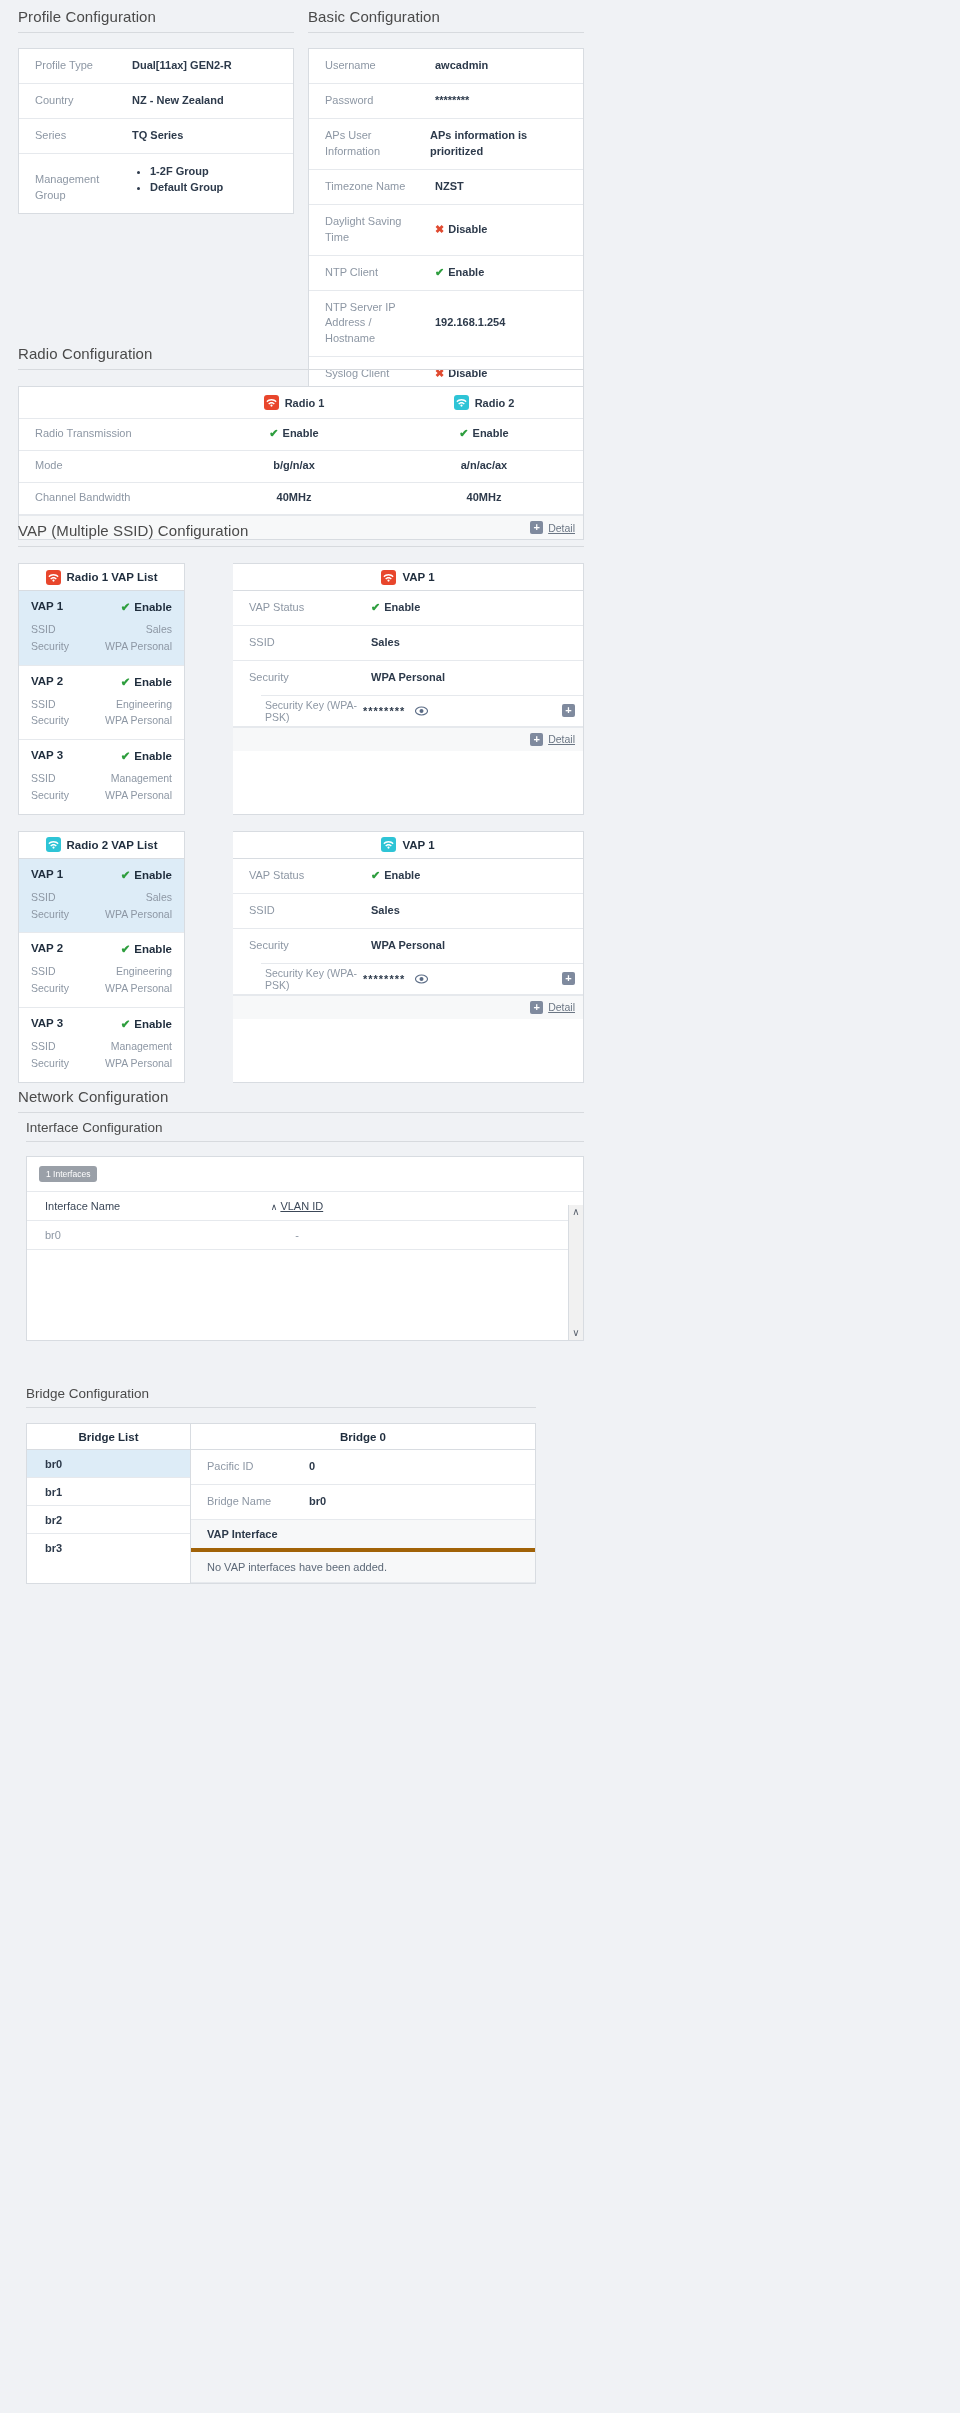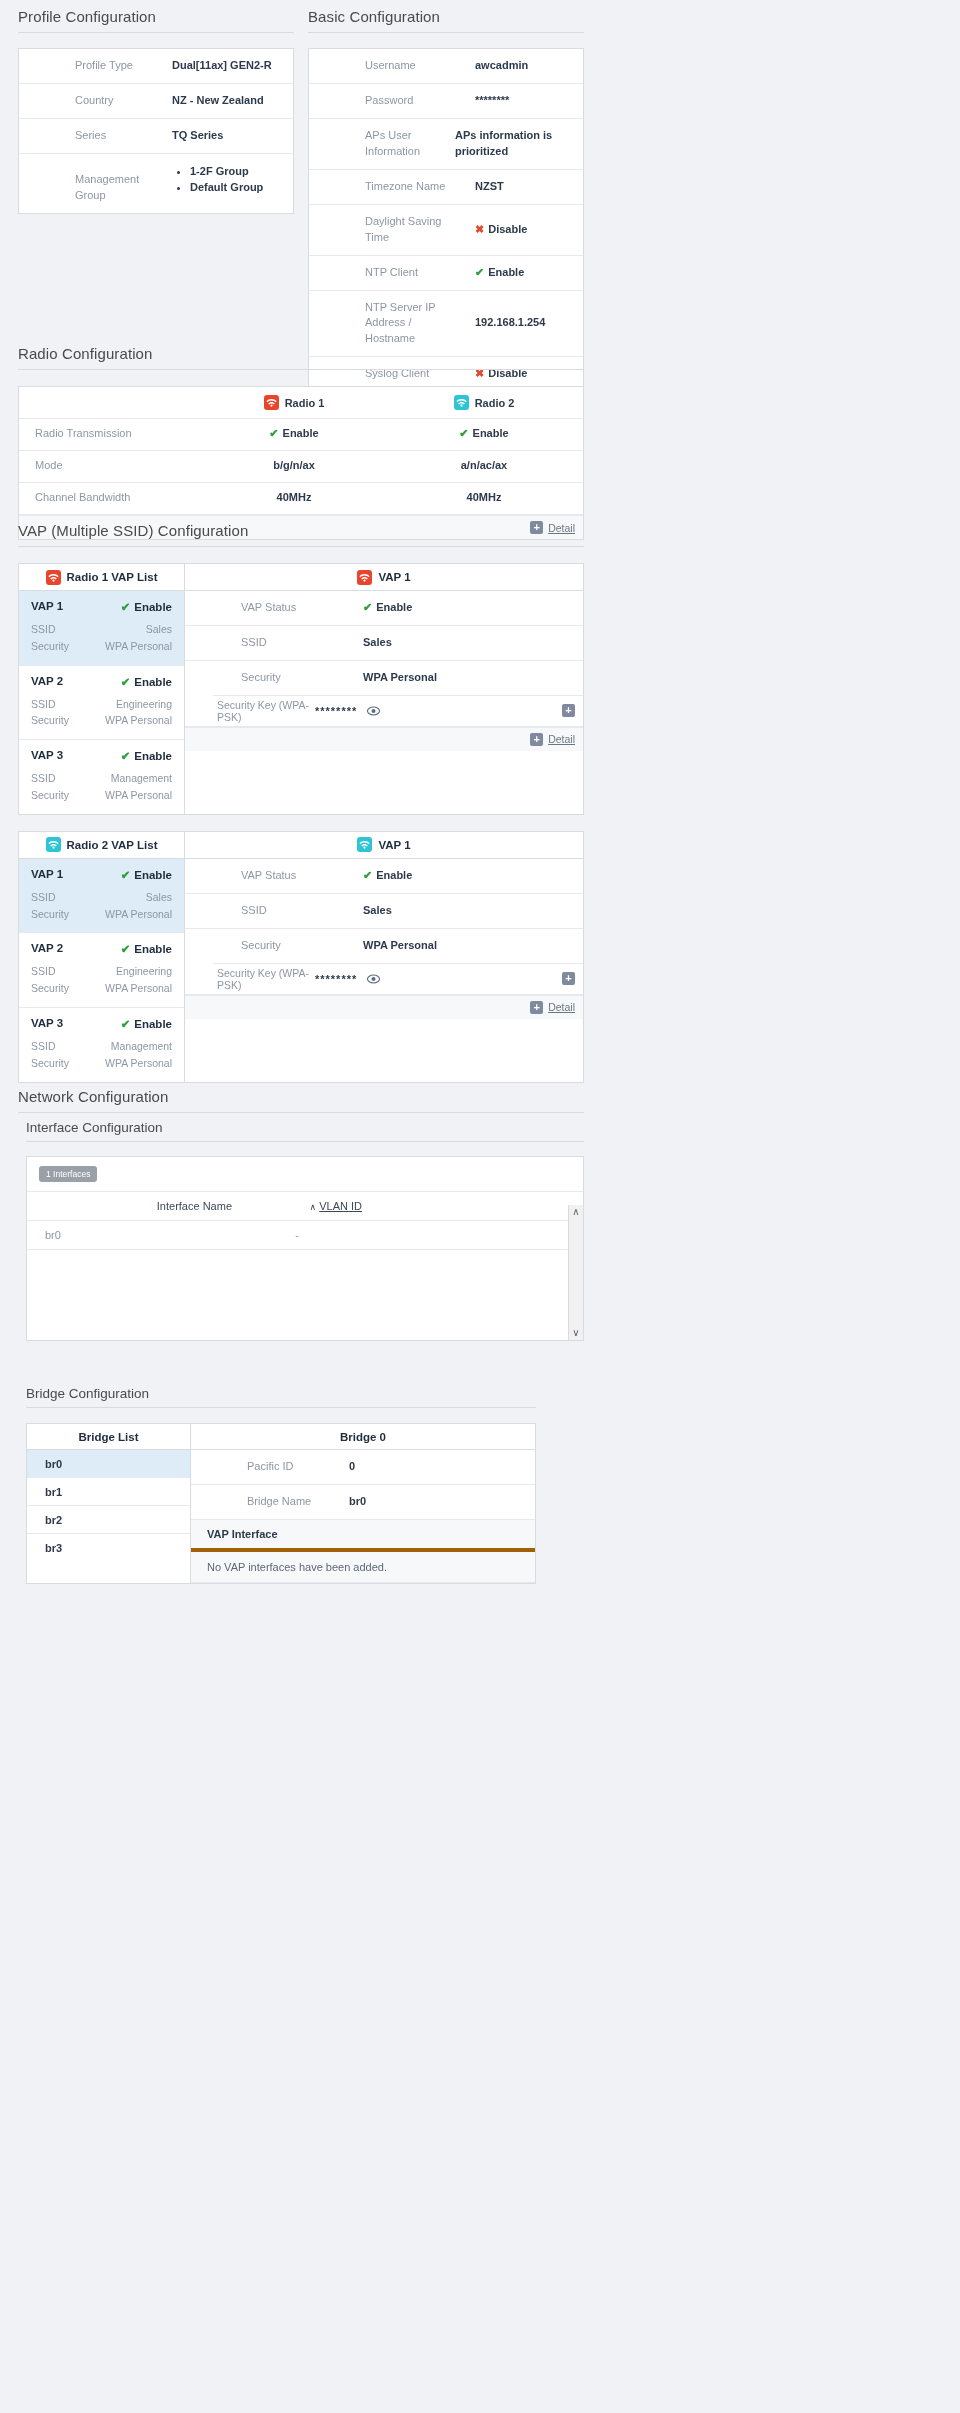--- a/index.html
+++ b/index.html
@@ -31,21 +31,20 @@
   
   .card {
     background: #ffffff;
     border: 1px solid #d8dce1;
   }
   .row {
     display: flex;
     border-bottom: 1px solid #e6e9ed;
     min-height: 33px;
     align-items: center;
-    padding-left: 40px;
   }
   .row:last-child { border-bottom: none; }
   .lbl {
     color: #8d97a4;
     font-size: 11px;
     padding: 9px 10px 9px 16px;
     line-height: 1.45;
   }
   .val {
     color: #2d3a4b;
@@ -117,21 +116,21 @@
   
   #radio-cfg { left: 18px; top: 345px; width: 566px; }
   #radio-cfg .card { margin-top: 16px; }
   #radio-cfg .rrow { display:flex; border-bottom:1px solid #e6e9ed; align-items:flex-start; min-height:32px;}
   #radio-cfg .rlbl { width: 180px; color:#8d97a4; font-size:11px; padding:8px 0 8px 16px; }
   #radio-cfg .rcell { width: 190px; text-align:center; font-size:11px; font-weight:bold; color:#2d3a4b; padding:8px 0;}
   #radio-cfg .hdr .rcell { font-weight: bold; }
 
   
   #vap-cfg { left: 18px; top: 522px; width: 566px; }
-  .vap-wrap { display: flex; margin-top: 16px; }
+  .vap-wrap { display: flex; margin-top: 16px; gap: 48px; }
   .vap-list { width: 167px; background:#fff; border:1px solid #d8dce1; }
   .vap-list .lhdr {
     text-align:center; font-size:11.5px; font-weight:bold; color:#1f2d3d;
     height: 27px; display:flex; align-items:center; justify-content:center;
     border-bottom: 1px solid #d8dce1; background:#fff;
   }
   .vap-item { padding: 9px 12px 10px 12px; border-bottom: 1px solid #e6e9ed; }
   .vap-item:last-child { border-bottom: none; }
   .vap-item.sel { background: #ddecf7; }
   .vap-item .top { display:flex; justify-content:space-between; font-size:11.5px; font-weight:bold; color:#1f2d3d; margin-bottom:7px;}
@@ -152,21 +151,21 @@
 
   
   #net-cfg { left: 18px; top: 1088px; width: 566px; }
   #iface-cfg { left: 26px; top: 1120px; width: 558px; }
   .iface-card { margin-top: 14px; background:#fff; border:1px solid #d8dce1; position:relative; }
   .pill {
     display:inline-block; background:#9aa0a8; color:#fff; font-size:8.5px;
     padding: 3px 7px; border-radius: 3px; margin: 9px 0 9px 12px;
   }
   .ic-head { display:flex; border-top:1px solid #e6e9ed; border-bottom:1px solid #e6e9ed; }
-  .ic-head div { font-size:11px; color:#3c4858; padding:8px 0;text-align:right; }
+  .ic-head div { font-size:11px; color:#3c4858; padding:8px 0; }
   .ic-body-row { display:flex; border-bottom:1px solid #e6e9ed; }
   .ic-body-row div { font-size:11px; color:#8d97a4; padding:8px 0; }
   .col-name { width: 205px; padding-left:18px !important; }
   .col-vlan { width: 130px; text-align:center; }
   .sort-caret { font-size:9px; margin-right:3px; color:#3c4858;}
   .vlan-link { text-decoration: underline; }
   .ic-scroll {
     position:absolute; right:0; top:48px; bottom:0; width:15px;
     background:#f1f1f1; border-left:1px solid #d8dce1;
     display:flex; flex-direction:column; justify-content:space-between; align-items:center;

